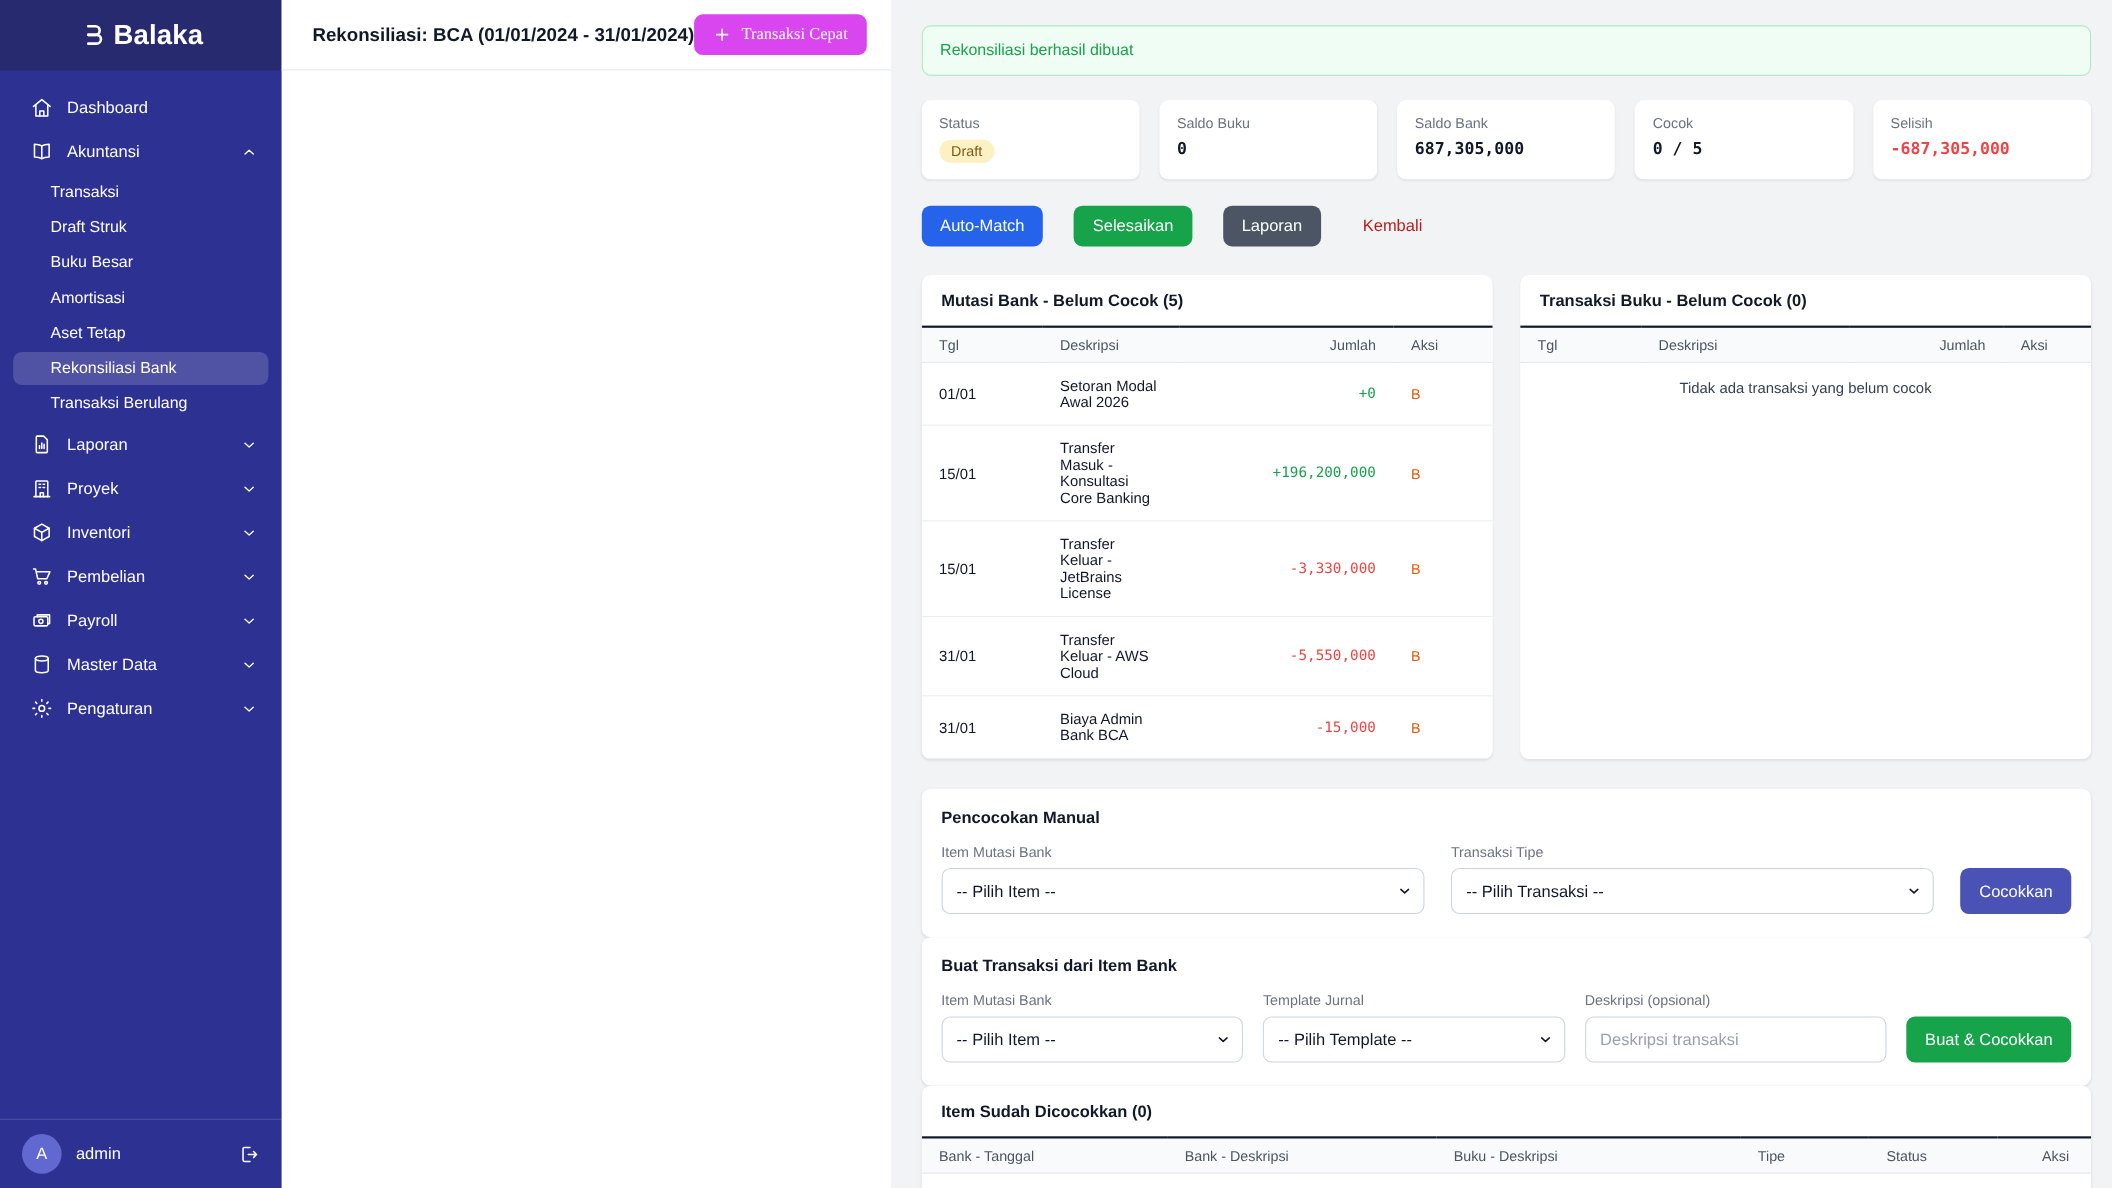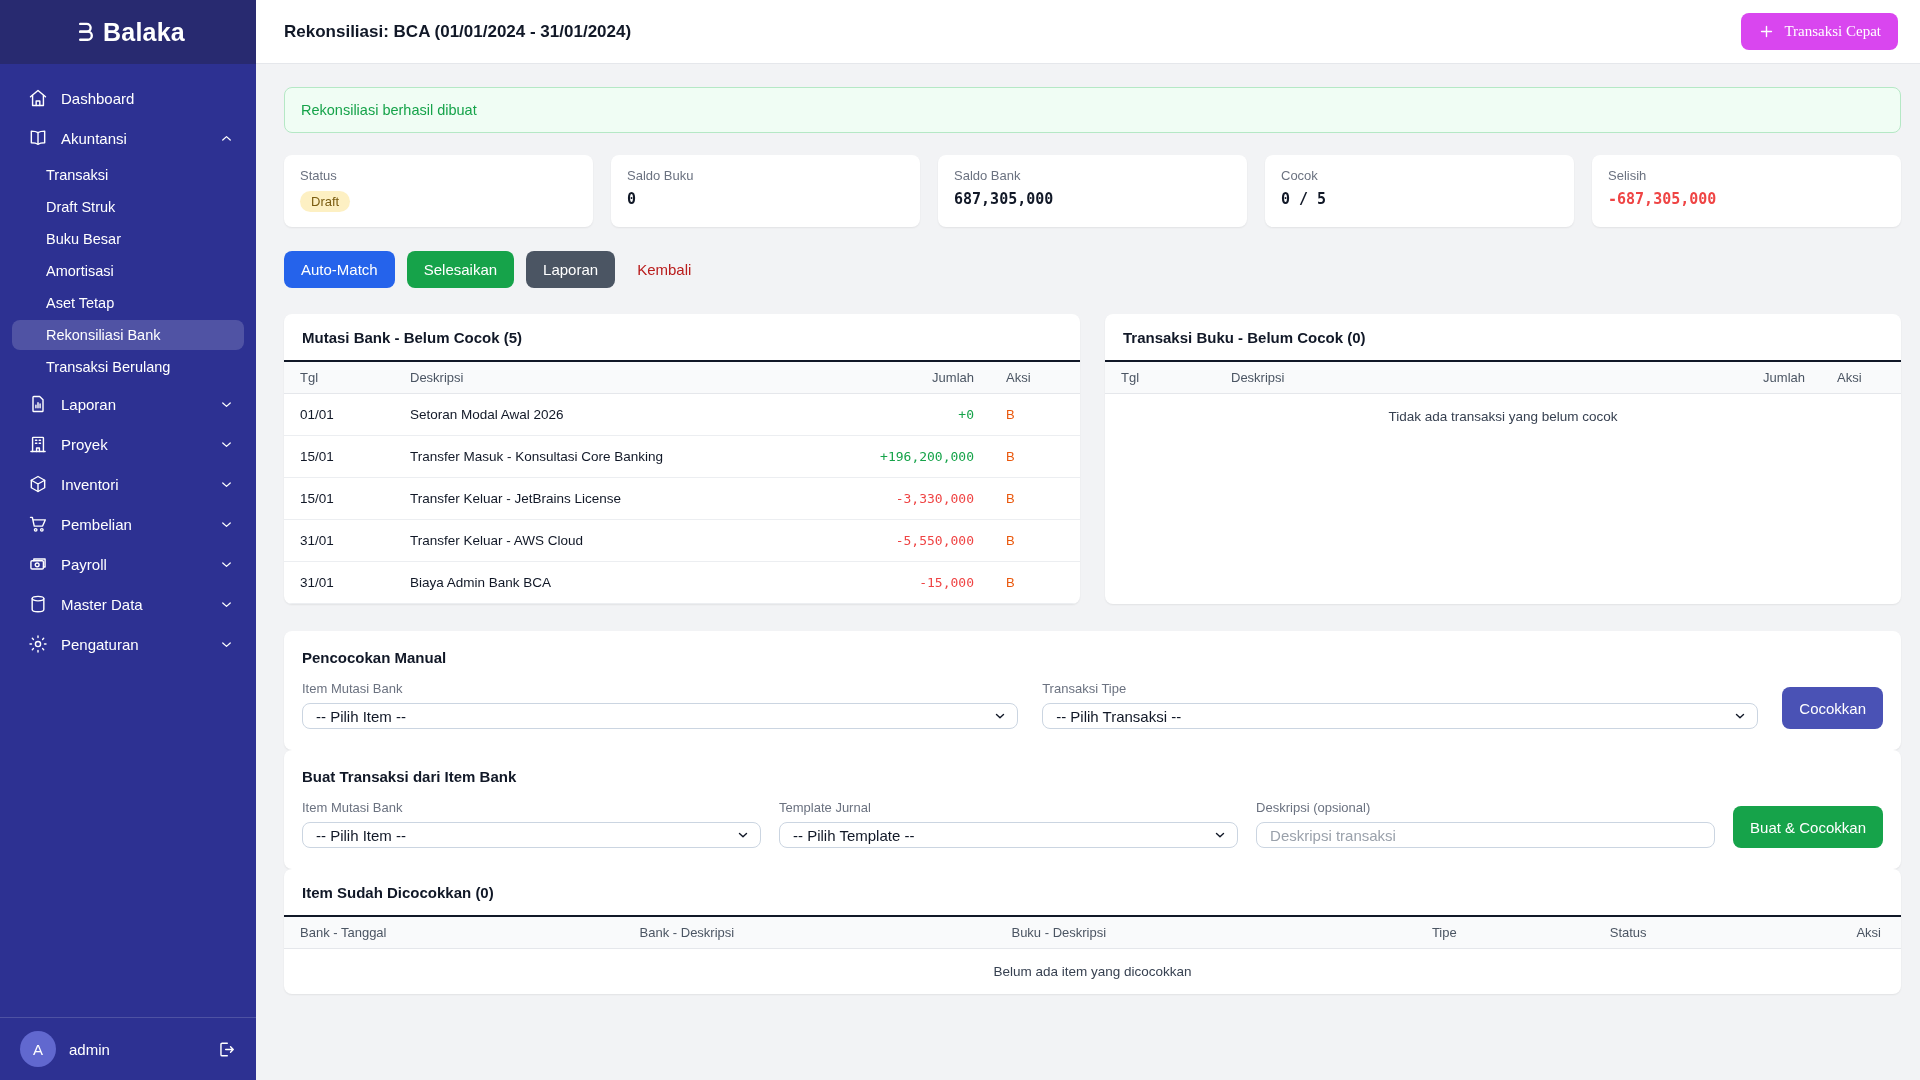--- a/index.html
+++ b/index.html
@@ -14,37 +14,37 @@
   .nav-item { display:flex; align-items:center; gap:13px; padding:10px 22px 10px 28px; font-size:15px; cursor:pointer; }
   .nav-ic { width:20px; height:20px; display:flex; align-items:center; justify-content:center; }
   .nav-ch { margin-left:auto; display:flex; }
   .nav-sub { margin:2px 12px; padding:7px 10px 7px 34px; font-size:14.5px; border-radius:8px; cursor:pointer; }
   .nav-sub.active { background:rgba(255,255,255,.17); }
   .side-user { border-top:1px solid rgba(255,255,255,.16); padding:13px 20px; display:flex; align-items:center; gap:13px; }
   .avatar { width:36px; height:36px; border-radius:50%; background:#6168cf; display:flex; align-items:center; justify-content:center; font-size:15px; }
   .logout { margin-left:auto; display:flex; cursor:pointer; }
 
   
-  .right { flex:1; display:flex; flex-direction:column; min-width:0; }
+  .right { flex:1; display:flex; min-width:0; }
   .topbar { height:64px; min-height:64px; background:#fff; border-bottom:1px solid #e5e7eb; display:flex; align-items:center; justify-content:space-between; padding:0 22px 0 28px; }
   .page-title { font-size:17px; font-weight:600; color:#111827; }
   .btn { border:none; border-radius:8px; font-size:15px; font-family:inherit; cursor:pointer; padding:10px 17px; color:#fff; }
   .btn-quick { background:#d946ef; display:flex; align-items:center; gap:9px;font-family:Liberation Serif, serif; }
   .content { flex:1; background:#f2f3f5; padding:23px 19px 24px 28px; overflow:hidden; }
 
   .alert { background:#f0fdf4; border:1px solid #b5e8c5; color:#16a34a; border-radius:8px; padding:14px 16px; font-size:14.5px; margin-bottom:22px; }
 
   .stats { display:grid; grid-template-columns:repeat(5,1fr); gap:18px; margin-bottom:24px; }
   .stat-card { background:#fff; border-radius:8px; padding:13px 16px 15px; box-shadow:0 1px 2px rgba(0,0,0,.07); }
   .stat-label { font-size:13px; color:#6b7280; margin-bottom:7px; }
   .stat-value { font-family:"DejaVu Sans Mono",monospace; font-size:15px; font-weight:bold; color:#111827; }
   .stat-red { color:#ef4444; }
   .badge-draft { display:inline-block; background:#fdf0c3; color:#7a5c10; font-size:13px; padding:3px 11px; border-radius:999px; margin-top:1px; }
 
-  .actions { display:flex; align-items:center; gap:12px; margin-bottom:26px; }
+  .actions { display:flex; align-items:center; gap:28px; margin-bottom:26px; }
   .btn-blue { background:#2563eb; }
   .btn-green { background:#16a34a; }
   .btn-dark { background:#4b5563; }
   .btn-ghost { background:transparent; color:#b91c1c; padding:10px 10px; }
 
   .tables { display:grid; grid-template-columns:1fr 1fr; gap:25px; margin-bottom:27px; align-items:stretch; }
   .card { background:#fff; border-radius:8px; box-shadow:0 1px 2px rgba(0,0,0,.07); overflow:hidden; }
   .card-title { padding:15px 18px 14px; font-size:15px; font-weight:600; color:#111827; }
   table { width:100%; border-collapse:collapse; border-top:2px solid #111827; }
   th { text-align:left; font-weight:400; font-size:13px; color:#4b5563; padding:8px 16px; background:#f9fafb; border-bottom:1px solid #e5e7eb; }
@@ -54,21 +54,21 @@
   .pos { color:#16a34a; } .neg { color:#ef4444; }
   .aksi-b { color:#ea580c; font-size:13px; cursor:pointer; }
   .empty-cell { text-align:center; color:#374151; font-size:13.5px; padding:15px 16px; border-bottom:none; }
 
   .section-card { background:#fff; border-radius:8px; box-shadow:0 1px 2px rgba(0,0,0,.07); padding:18px 18px 21px; }
   .section-title { font-size:15px; font-weight:600; color:#111827; margin-bottom:15px; }
   .form-row { display:flex; align-items:flex-end; }
   .field { flex:1; min-width:0; }
   .flabel { display:block; font-size:13px; color:#6b7280; margin-bottom:7px; }
   .sel-wrap { position:relative; }
-  select, .txt { width:100%; height:26px; border:1px solid #cbd5e1; border-radius:8px; background:#fff; font-size:15px; color:#111827; font-family:inherit; padding:0 13px; }
+  select, .txt { width:100%; height:42px; border:1px solid #cbd5e1; border-radius:8px; background:#fff; font-size:15px; color:#111827; font-family:inherit; padding:0 13px; }
   select { appearance:none; -webkit-appearance:none; padding-right:34px; }
   .sel-ch { position:absolute; right:11px; top:50%; transform:translateY(-50%); pointer-events:none; display:flex; color:#111827; }
   .txt::placeholder { color:#9aa1ab; }
   .btn-indigo { background:#4a52b5; height:42px; }
   .btn-create { background:#16a34a; height:42px; white-space:nowrap; }
   .gap24 { gap:24px; } .gap18 { gap:18px; }
 
   .matched th:last-child { text-align:right; padding-right:20px; }
   svg { display:block; }
 </style>

